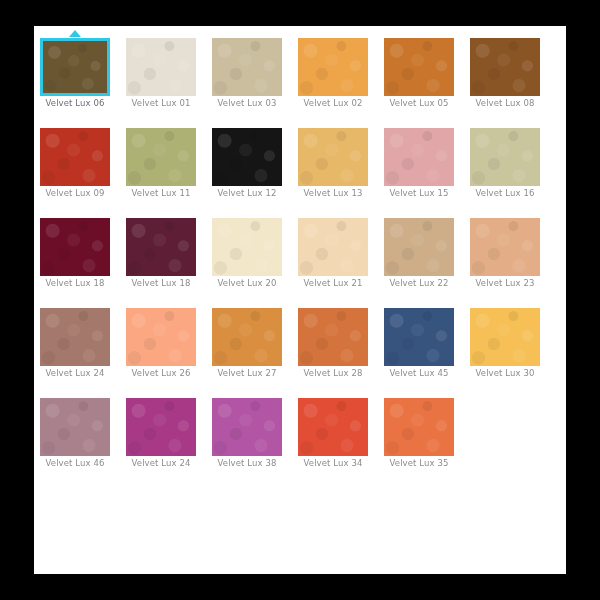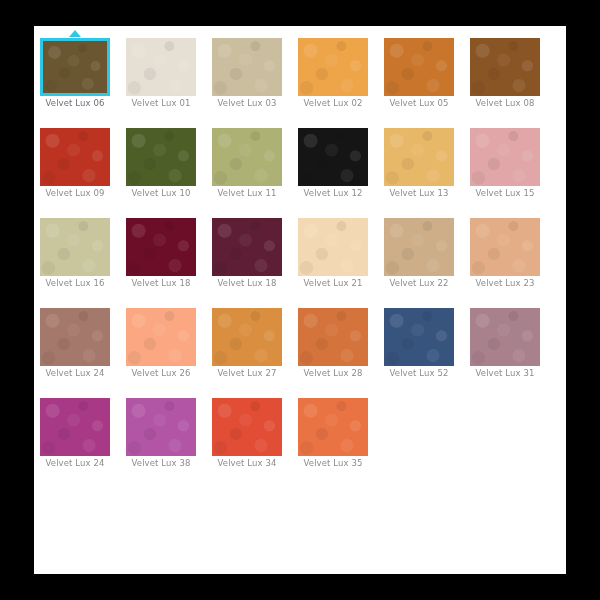--- a/index.html
+++ b/index.html
@@ -162,26 +162,20 @@
           <div class="swatch-label">Velvet Lux 08</div>
         </div>
         <div class="swatch-cell">
           <div class="swatch-chip-wrap">
             <div class="swatch-chip" style="background: rgb(188, 52, 33);"></div>
           </div>
           <div class="swatch-label">Velvet Lux 09</div>
         </div>
         <div class="swatch-cell">
           <div class="swatch-chip-wrap">
-            <div class="swatch-chip" style="background: rgb(77, 95, 39);"></div>
-          </div>
-          <div class="swatch-label">Velvet Lux 10</div>
-        </div>
-        <div class="swatch-cell">
-          <div class="swatch-chip-wrap">
             <div class="swatch-chip" style="background: rgb(173, 177, 116);"></div>
           </div>
           <div class="swatch-label">Velvet Lux 11</div>
         </div>
         <div class="swatch-cell">
           <div class="swatch-chip-wrap">
             <div class="swatch-chip" style="background: rgb(21, 21, 21);"></div>
           </div>
           <div class="swatch-label">Velvet Lux 12</div>
         </div>
@@ -210,20 +204,26 @@
           <div class="swatch-label">Velvet Lux 18</div>
         </div>
         <div class="swatch-cell">
           <div class="swatch-chip-wrap">
             <div class="swatch-chip" style="background: rgb(94, 31, 54);"></div>
           </div>
           <div class="swatch-label">Velvet Lux 18</div>
         </div>
         <div class="swatch-cell">
           <div class="swatch-chip-wrap">
+            <div class="swatch-chip" style="background: rgb(242, 231, 201);"></div>
+          </div>
+          <div class="swatch-label">Velvet Lux 20</div>
+        </div>
+        <div class="swatch-cell">
+          <div class="swatch-chip-wrap">
             <div class="swatch-chip" style="background: rgb(243, 217, 179);"></div>
           </div>
           <div class="swatch-label">Velvet Lux 21</div>
         </div>
         <div class="swatch-cell">
           <div class="swatch-chip-wrap">
             <div class="swatch-chip" style="background: rgb(205, 174, 137);"></div>
           </div>
           <div class="swatch-label">Velvet Lux 22</div>
         </div>
@@ -254,27 +254,33 @@
         <div class="swatch-cell">
           <div class="swatch-chip-wrap">
             <div class="swatch-chip" style="background: rgb(212, 116, 60);"></div>
           </div>
           <div class="swatch-label">Velvet Lux 28</div>
         </div>
         <div class="swatch-cell">
           <div class="swatch-chip-wrap">
             <div class="swatch-chip" style="background: rgb(55, 84, 127);"></div>
           </div>
-          <div class="swatch-label">Velvet Lux 52</div>
+          <div class="swatch-label">Velvet Lux 45</div>
+        </div>
+        <div class="swatch-cell">
+          <div class="swatch-chip-wrap">
+            <div class="swatch-chip" style="background: rgb(246, 192, 86);"></div>
+          </div>
+          <div class="swatch-label">Velvet Lux 30</div>
         </div>
         <div class="swatch-cell">
           <div class="swatch-chip-wrap">
             <div class="swatch-chip" style="background: rgb(169, 129, 141);"></div>
           </div>
-          <div class="swatch-label">Velvet Lux 31</div>
+          <div class="swatch-label">Velvet Lux 46</div>
         </div>
         <div class="swatch-cell">
           <div class="swatch-chip-wrap">
             <div class="swatch-chip" style="background: rgb(168, 57, 135);"></div>
           </div>
           <div class="swatch-label">Velvet Lux 24</div>
         </div>
         <div class="swatch-cell">
           <div class="swatch-chip-wrap">
             <div class="swatch-chip" style="background: rgb(177, 85, 164);"></div>

